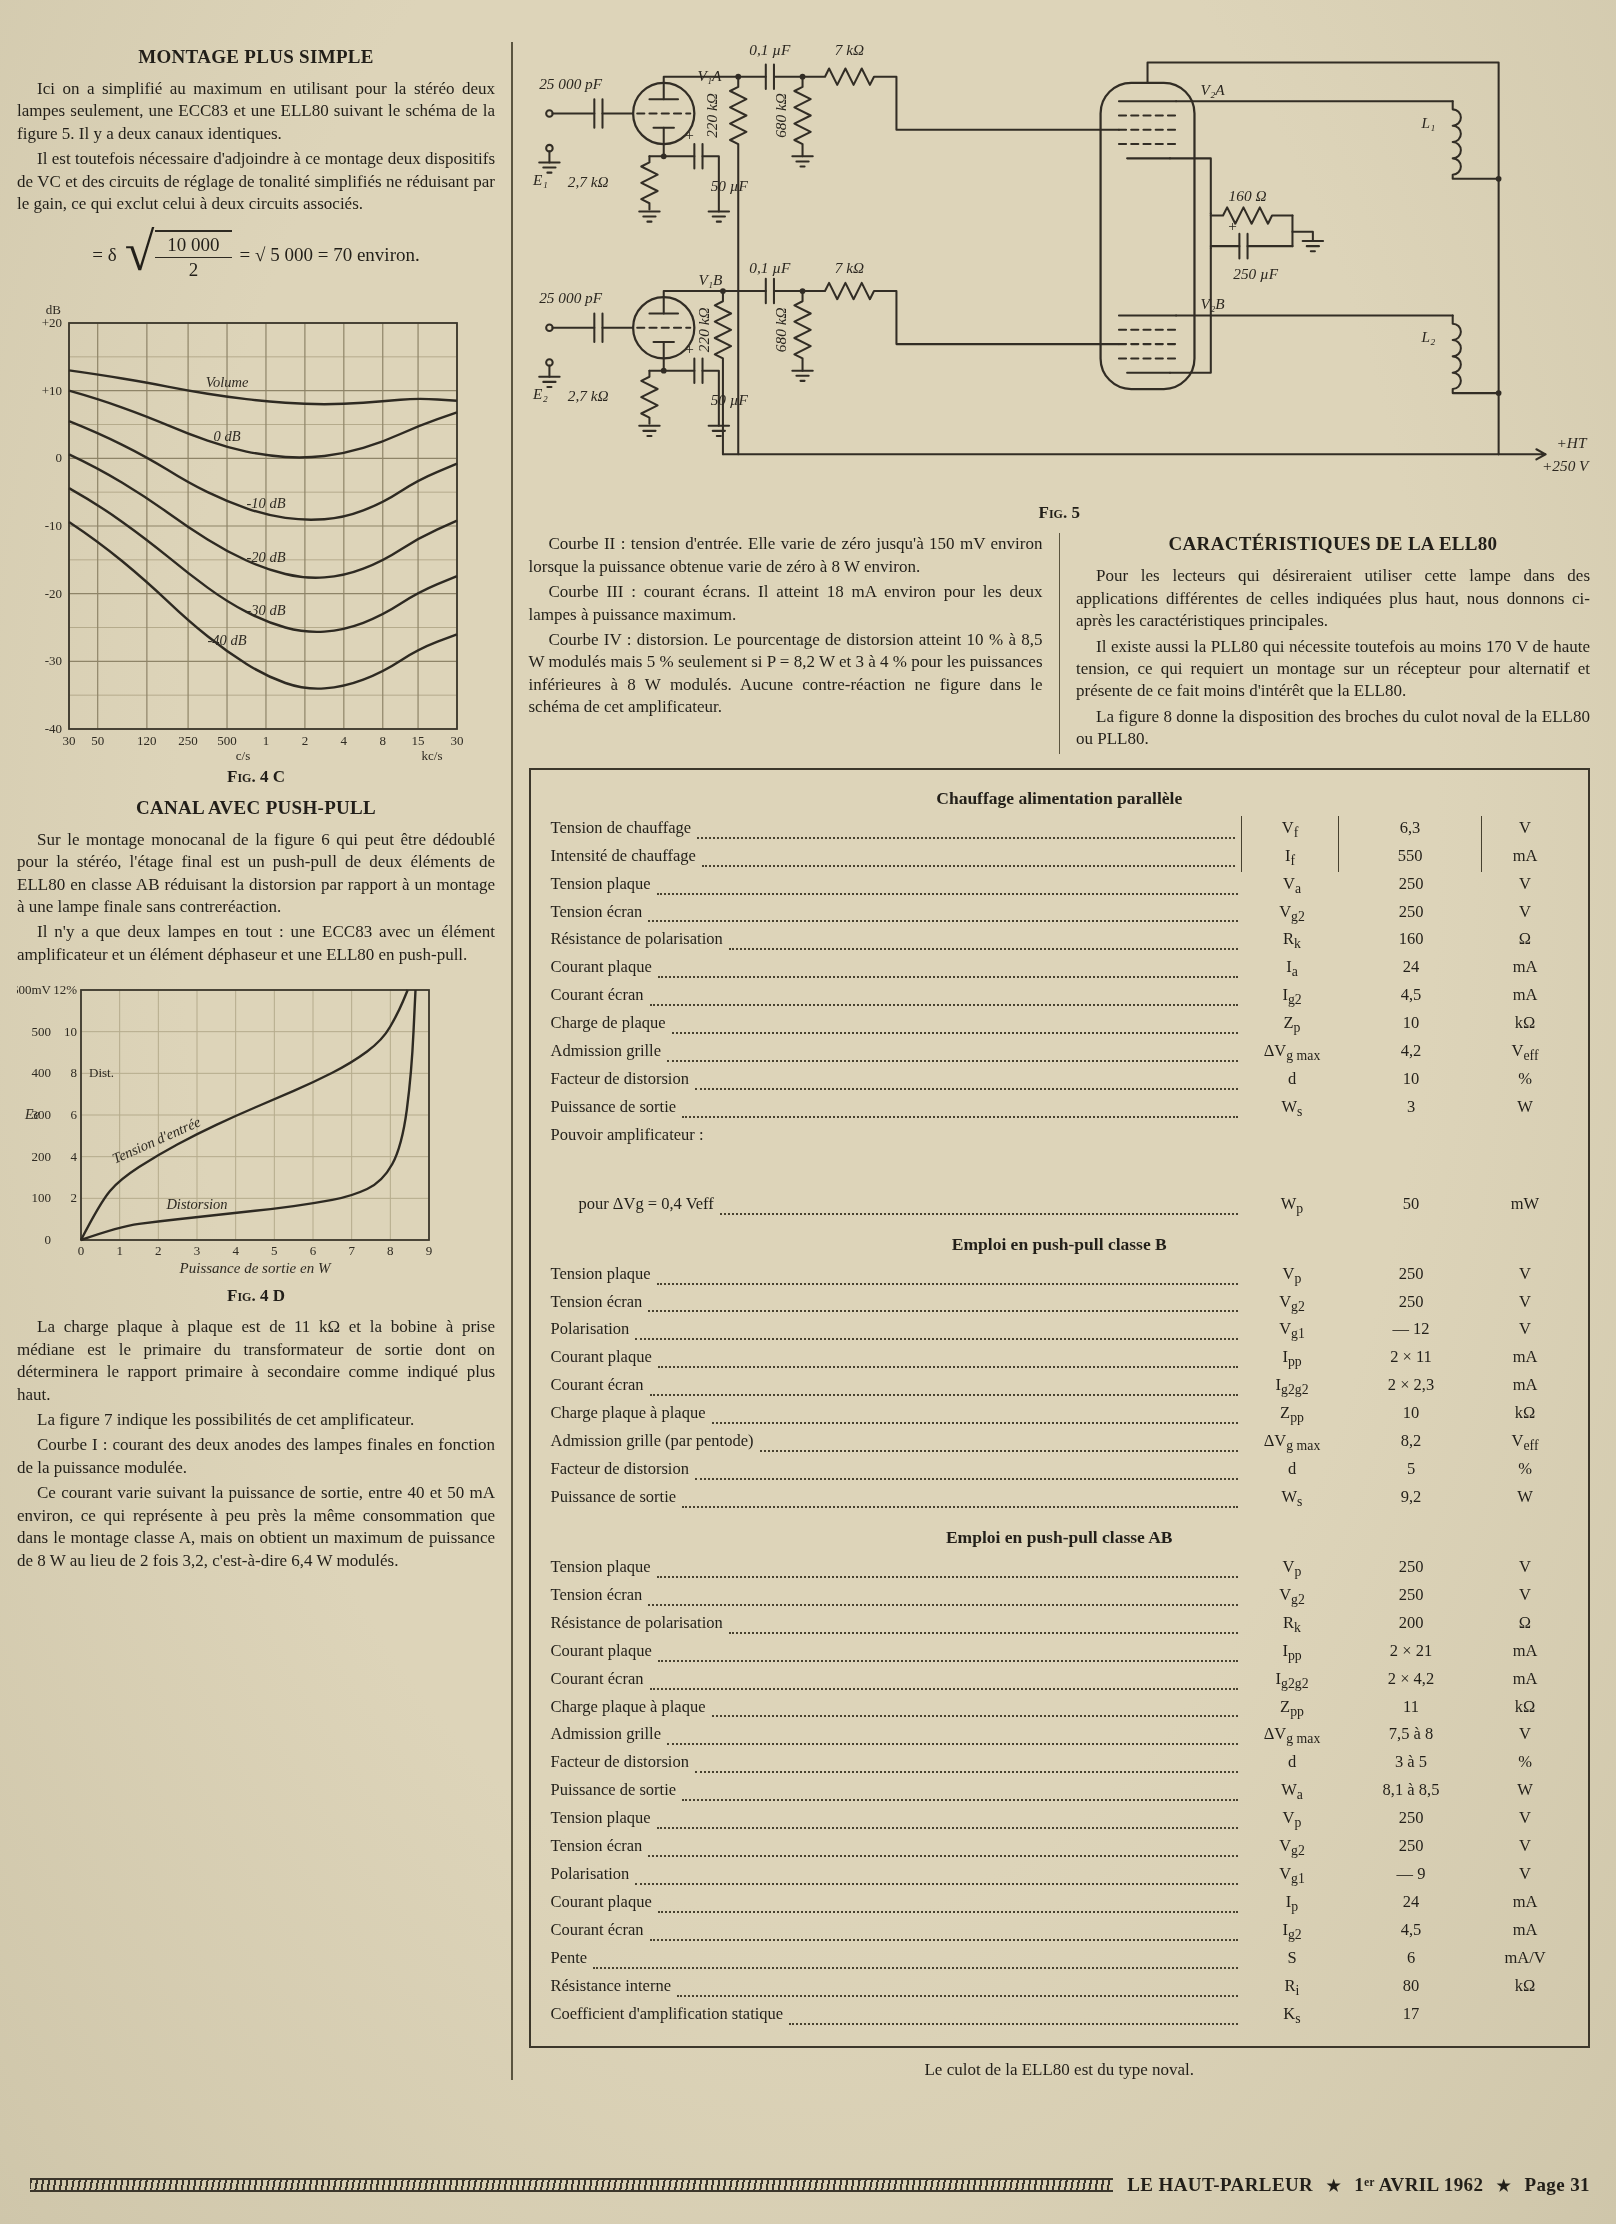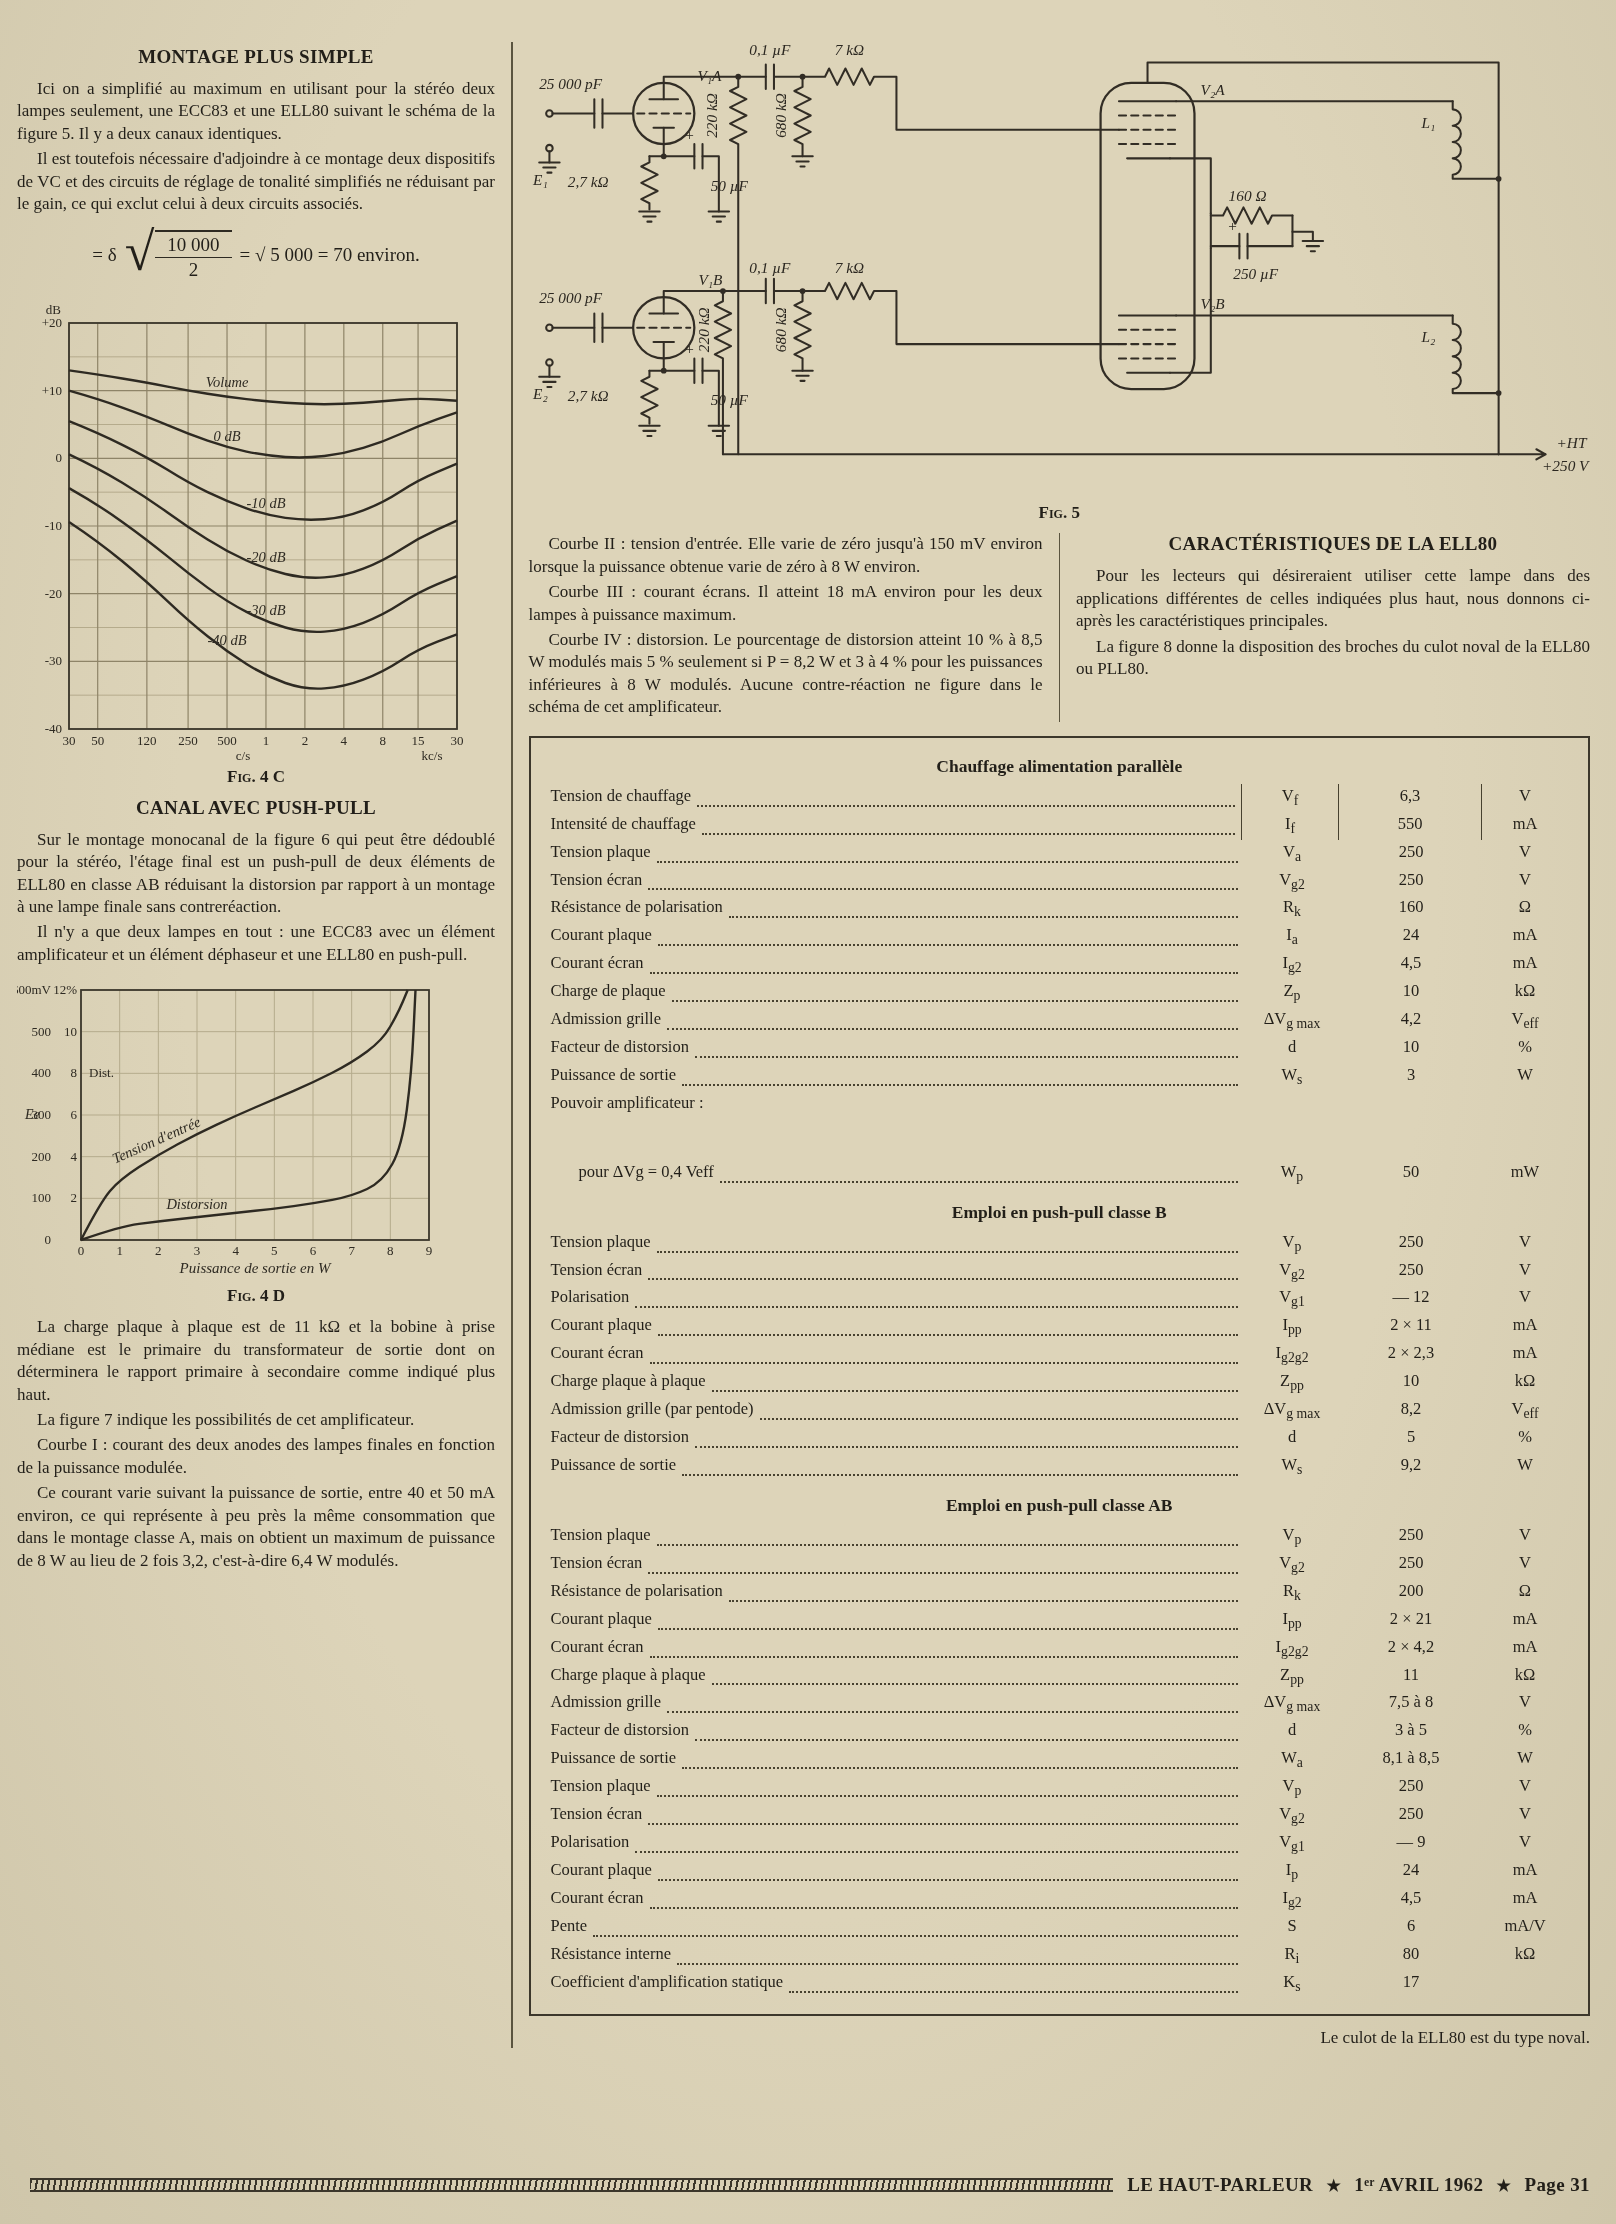--- a/index.html
+++ b/index.html
@@ -52,21 +52,21 @@
   .tlabel{white-space:pre;}
   .leader{flex:1;min-width:12px;border-bottom:2px dotted #47412f;align-self:flex-end;margin:0 6px 5px 6px;}
   .trow.nodots .leader{border-bottom:none;}
   .trow.indent .tlabel{padding-left:28px;margin-top:44px;}
   .tcol{flex:none;text-align:center;}
   .tsym{width:96px;}
   .tval{width:142px;}
   .tunit{width:86px;}
   .rows.bars .tsym{border-left:1.5px solid #47412f;border-right:1.5px solid #47412f;}
   .rows.bars .tunit{border-left:1.5px solid #47412f;}
-  .footnote{text-align:right;font-size:17px;margin:12px 0 0;}
+  .footnote{text-align:center;font-size:17px;margin:12px 0 0;}
   
   .footer{position:absolute;left:30px;right:26px;bottom:28px;display:flex;align-items:center;gap:14px;}
   .rope{flex:1;height:10px;border-top:2px solid #3b362b;border-bottom:2px solid #3b362b;
         background:repeating-linear-gradient(100deg,#3b362b 0 2px,transparent 2px 6px);}
   .footer-text{font-weight:bold;font-size:19px;letter-spacing:.4px;white-space:nowrap;}
   .footer-text .star{margin:0 8px;font-size:16px;}
 </style>
 </head>
 <body>
 
@@ -356,20 +356,21 @@
       <div class="two-col">
         <div class="mid-col">
           <p class="body">Courbe II : tension d'entrée. Elle varie de zéro jusqu'à 150 mV environ lorsque la puissance obtenue varie de zéro à 8 W environ.</p>
           <p class="body">Courbe III : courant écrans. Il atteint 18 mA environ pour les deux lampes à puissance maximum.</p>
           <p class="body">Courbe IV : distorsion. Le pourcentage de distorsion atteint 10 % à 8,5 W modulés mais 5 % seulement si P = 8,2 W et 3 à 4 % pour les puissances inférieures à 8 W modulés. Aucune contre-réaction ne figure dans le schéma de cet amplificateur.</p>
         </div>
         <div class="vrule2"></div>
         <div class="right-col">
           <h3 class="sec-title">CARACTÉRISTIQUES DE LA ELL80</h3>
           <p class="body">Pour les lecteurs qui désireraient utiliser cette lampe dans des applications différentes de celles indiquées plus haut, nous donnons ci-après les caractéristiques principales.</p>
+          <p class="body">Il existe aussi la PLL80 qui nécessite toutefois au moins 170 V de haute tension, ce qui requiert un montage sur un récepteur pour alternatif et présente de ce fait moins d'intérêt que la ELL80.</p>
           <p class="body">La figure 8 donne la disposition des broches du culot noval de la ELL80 ou PLL80.</p>
         </div>
       </div>
 
       <div class="spec-table">
 
         <div class="tsec">
           <div class="tsec-title">Chauffage alimentation parallèle</div>
           <div class="rows bars">
           <div class="trow">

